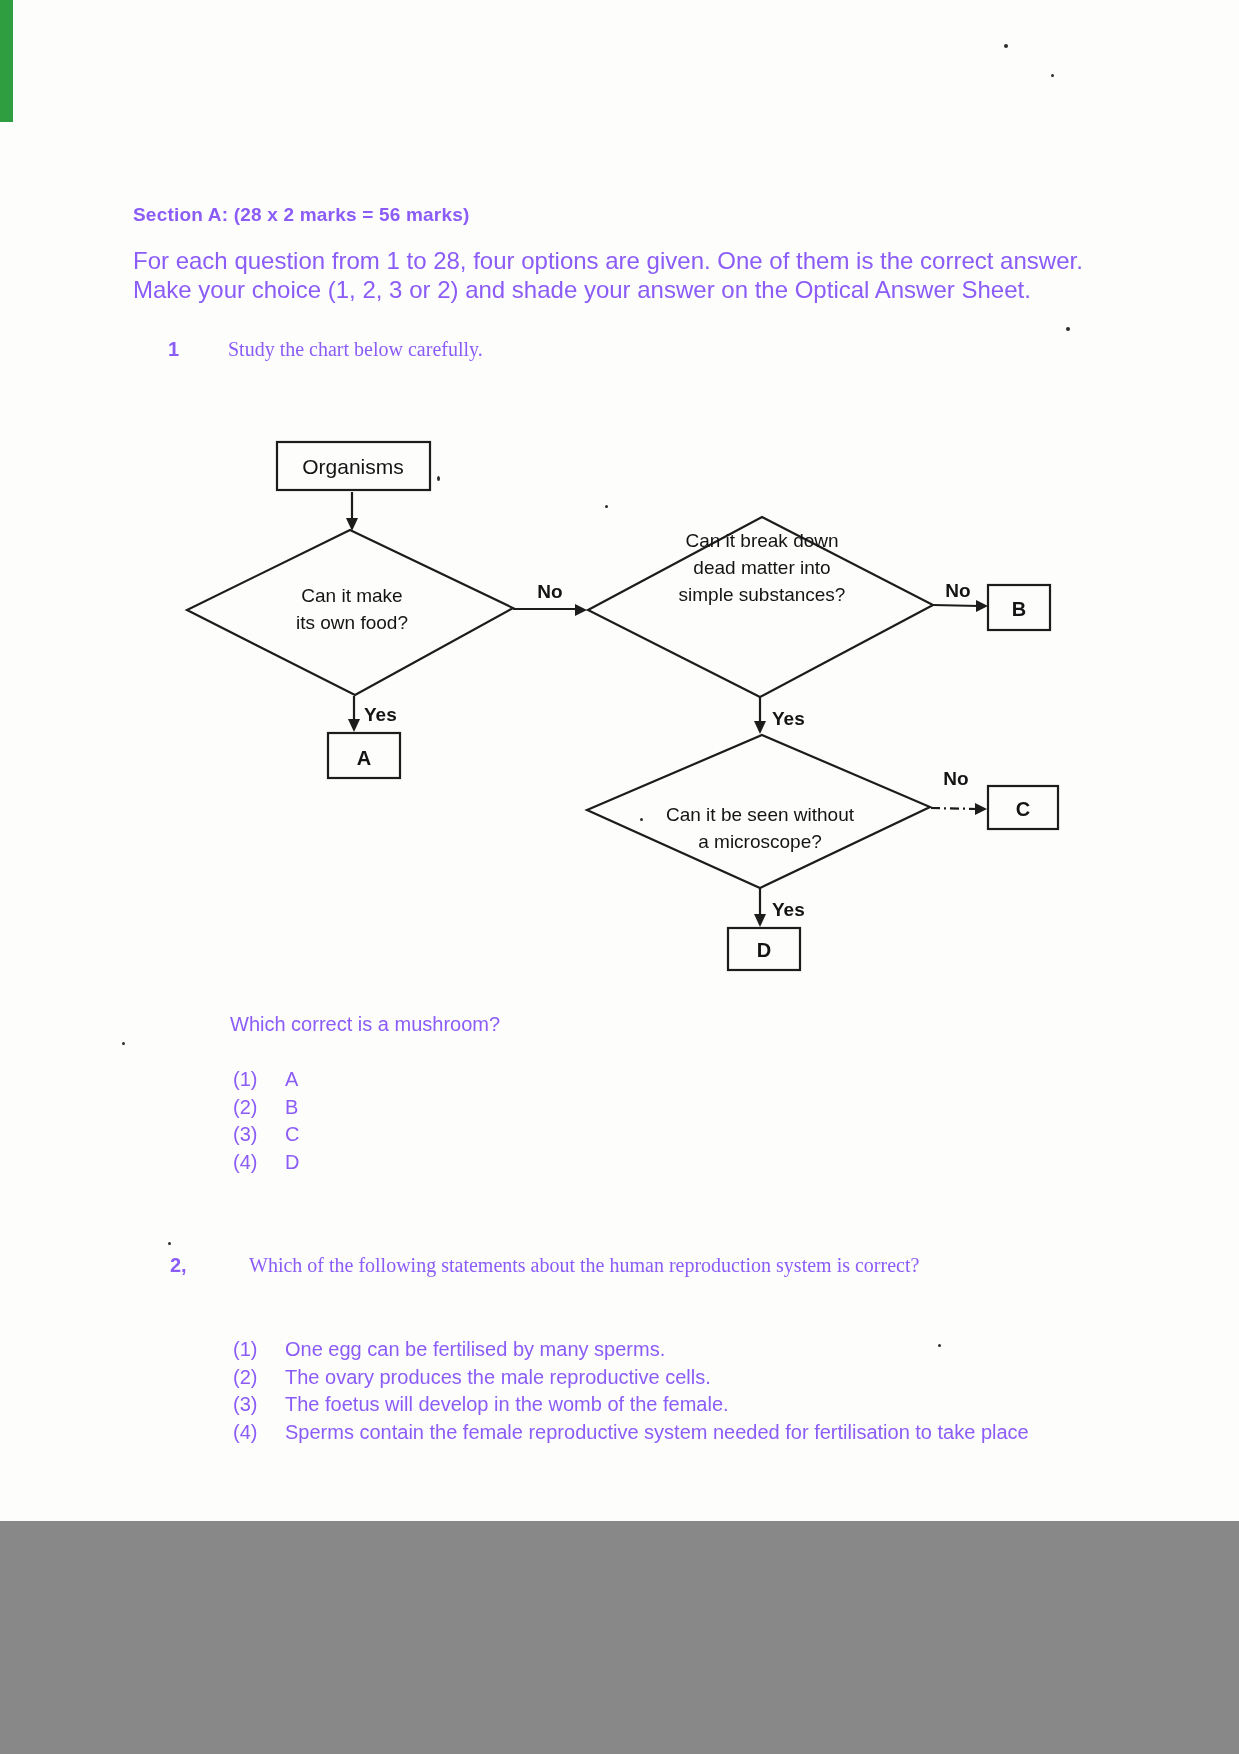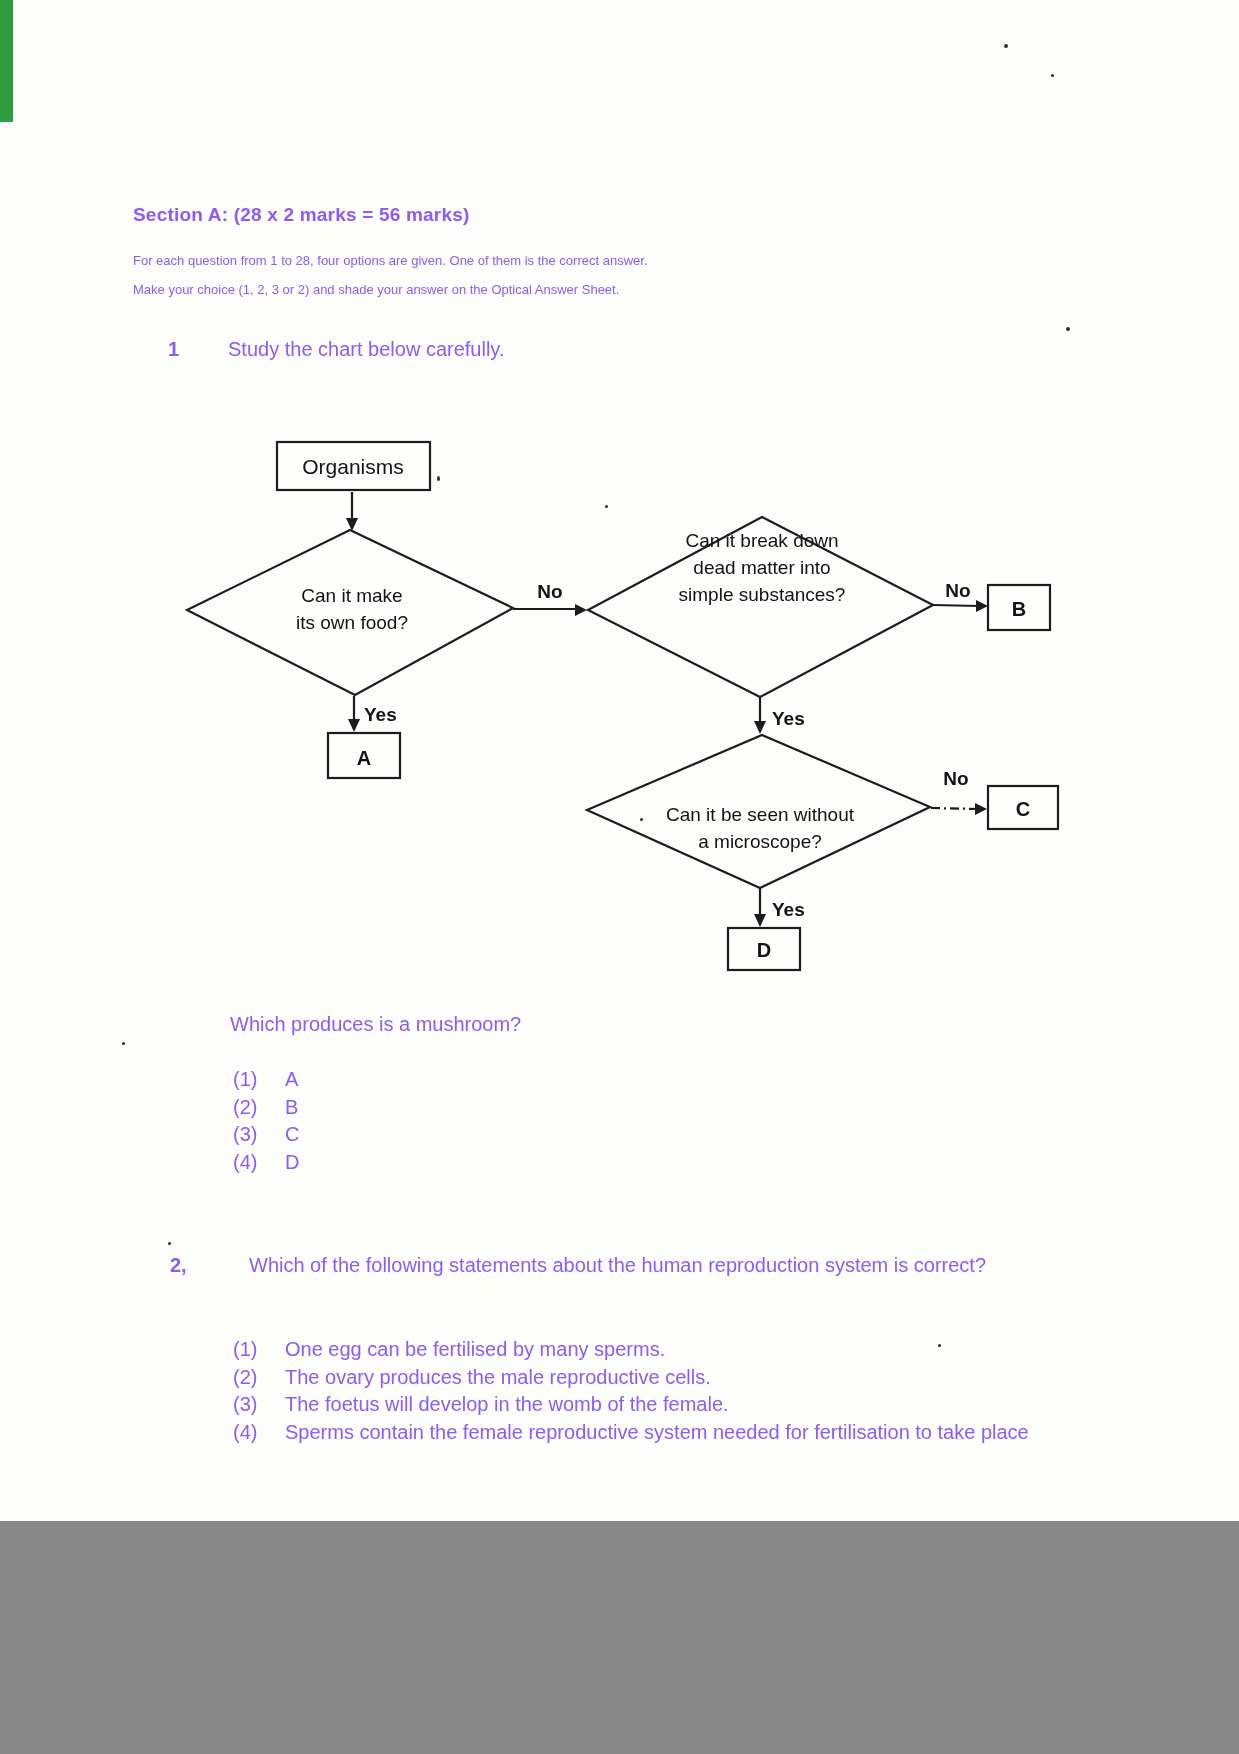--- a/index.html
+++ b/index.html
@@ -8,26 +8,26 @@
     background:#fdfdfc; overflow:hidden;
     font-family:"Liberation Sans", sans-serif; color:#8b5cf6;
   }
   
   .green-bar-left { position:absolute; left:0; top:0; width:13px; height:122px; }
   .bottom-bar { position:absolute; left:95px; top:1746px; width:1144px; height:8px; }
   .speck { position:absolute; background:#2c2c2c; border-radius:50%; }
 
   
   .section-heading { position:absolute; left:133px; top:204px; font-size:19px; font-weight:bold; letter-spacing:.2px; }
-  .instructions { position:absolute; left:133px; top:246px; width:980px; font-size:13px; line-height:29px; }
+  .instructions { position:absolute; left:133px; top:246px; width:980px; font-size:24px; line-height:29px; }
   .instructions span { display:block; }
 
   
   .q-num { position:absolute; font-size:20px; font-weight:600; }
-  .q-prompt { position:absolute; font-size:20px; }
+  .q-prompt { position:absolute; font-size:20px;font-family:Liberation Serif, serif; }
   .sub-question { position:absolute; left:230px; top:1013px; font-size:20px; }
 
   .options { position:absolute; left:233px; font-size:20px; line-height:27.5px; }
   .opt-row { display:flex; }
   .opt-num { width:52px; flex:0 0 52px; }
   .opt-text { max-width:772px; }
 
   
   .flowchart { position:absolute; left:150px; top:430px; }
   .flowchart .shape { fill:none; stroke:#1c1c1c; stroke-width:2.2px; }
@@ -119,21 +119,21 @@
     <rect class="shape" x="838" y="356" width="70" height="43"></rect>
     <text class="fc-letter" x="873" y="386">C</text>
 
     <line class="shape" x1="610" y1="458" x2="610" y2="489"></line>
     <polygon class="fc-arrowhead" points="610,497 604,484 616,484"></polygon>
     <text class="fc-branch-label" x="622" y="486">Yes</text>
     <rect class="shape" x="578" y="498" width="72" height="42"></rect>
     <text class="fc-letter" x="614" y="527">D</text>
   </svg>
 
-  <div class="sub-question">Which produces is a mushroom?</div>
+  <div class="sub-question">Which correct is a mushroom?</div>
   <div class="options" style="top:1066px;">
     <div class="opt-row">
       <span class="opt-num">(1)</span>
       <span class="opt-text">A</span>
     </div>
     <div class="opt-row">
       <span class="opt-num">(2)</span>
       <span class="opt-text">B</span>
     </div>
     <div class="opt-row">

